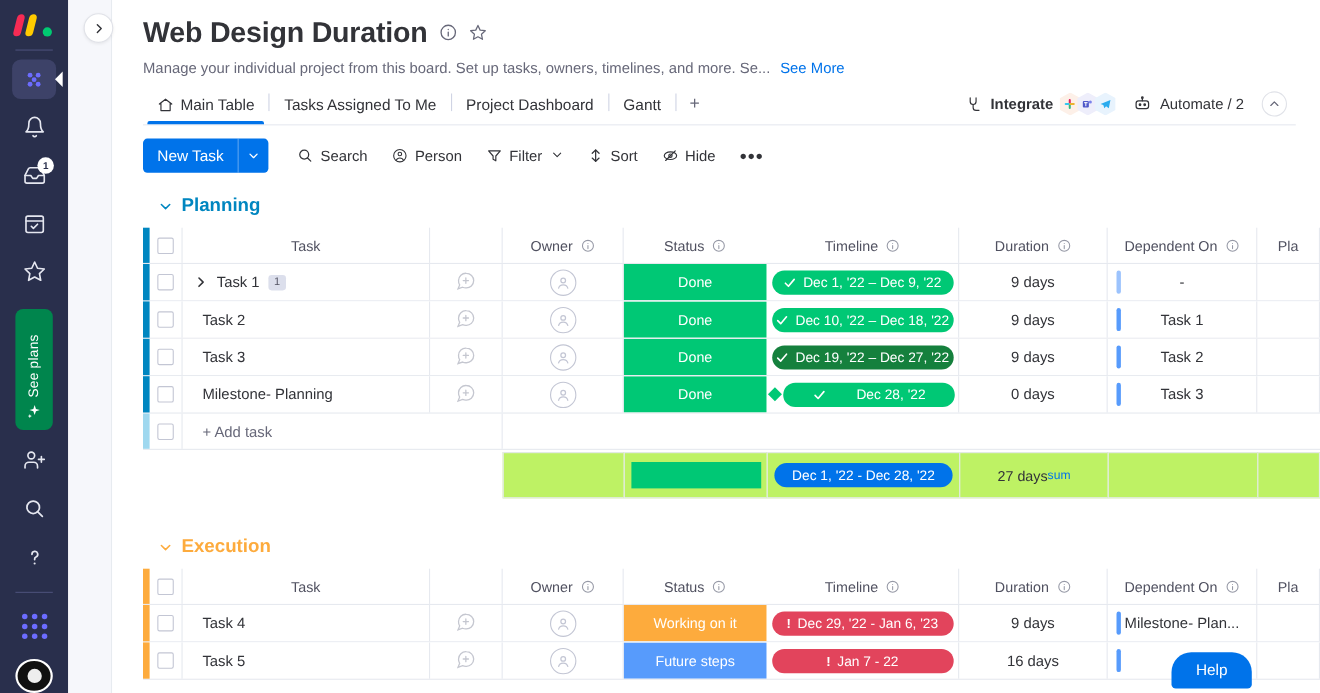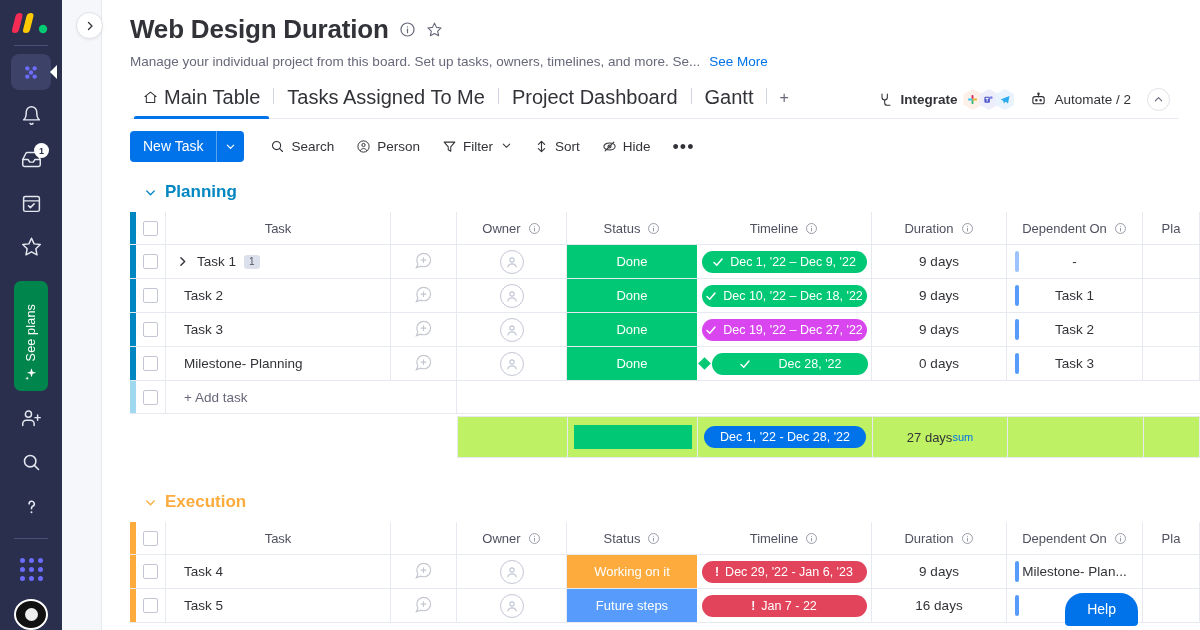--- a/index.html
+++ b/index.html
@@ -95,21 +95,21 @@
   .see-more { font-size: 13.5px; color: #0073ea; cursor: pointer; }
 
   
   .tabs-row {
     display: flex; align-items: flex-end; margin-top: 12px;
     border-bottom: 1px solid #e6e9ef; position: relative; padding-right: 8px;
   }
   .tabs { display: flex; align-items: center; }
   .tab {
     display: flex; align-items: center; gap: 6px;
-    padding: 5px 13px 9px; font-size: 20px; color: #323338;
+    padding: 5px 13px 9px; font-size: 14px; color: #323338;
     cursor: pointer; position: relative;
   }
   .tab.active { color: #323338; }
   .tab.active::after {
     content:''; position:absolute; left:4px; right:4px; bottom:-1px; height:3px;
     background:#0073ea; border-radius: 2px 2px 0 0;
   }
   .tab-sep { width:1px; height:16px; background:#d0d4e4; margin-bottom: 8px; }
   .tab-plus { padding: 5px 12px 9px; font-size: 16px; color: #676879; cursor: pointer; }
 
@@ -730,21 +730,21 @@
                 <svg width="16" height="16" viewBox="0 0 24 24" fill="none" stroke="#c3c6d4" stroke-width="1.7">
                     <circle cx="12" cy="9" r="3.2"></circle>
                     <path d="M5.5 20c.8-3.4 3.3-5.2 6.5-5.2s5.7 1.8 6.5 5.2"></path>
                   </svg>
               </span>
             </div>
             <div class="cell status">
               <span class="status-chip" style="background:#00c875">Done</span>
             </div>
             <div class="cell timeline">
-              <span class="timeline-pill" style="background:#d946ef">
+              <span class="timeline-pill" style="background:#15803d">
                 <span class="glyph">
                   <svg width="12" height="12" viewBox="0 0 24 24" fill="none" stroke="#fff" stroke-width="3" stroke-linecap="round" stroke-linejoin="round">
                       <polyline points="4 13 9.5 18.5 20 6"></polyline>
                     </svg>
                 </span>
                 <span>Dec 19, '22 – Dec 27, '22</span>
               </span>
             </div>
             <div class="cell duration">
               <span>9 days</span>

